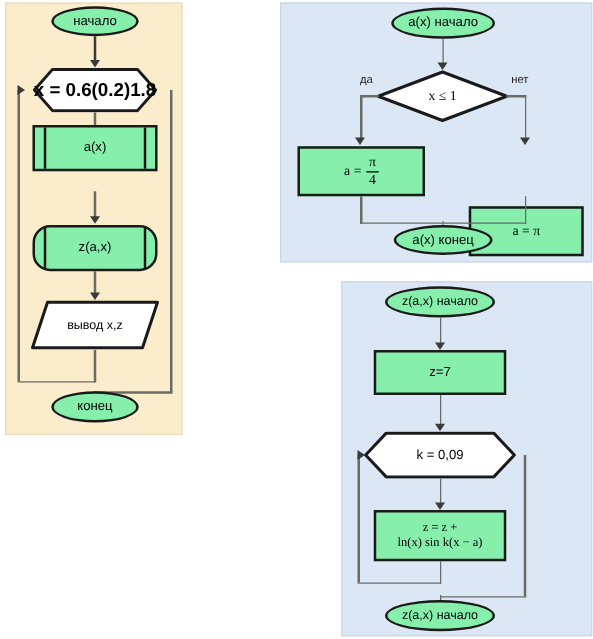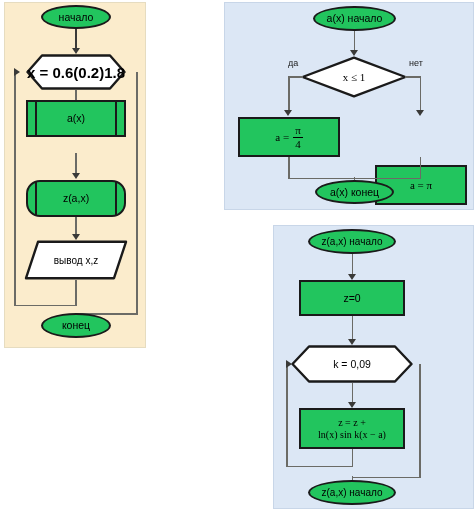--- a/index.html
+++ b/index.html
@@ -7,21 +7,21 @@
        font-family:"Liberation Sans","DejaVu Sans",sans-serif;}
 
   .panel{position:absolute;box-sizing:border-box;}
   #panel-main{left:4px;top:2px;width:142px;height:346px;
       background:#fbeccc;border:1px solid #e6dcc0;}
   #panel-a{left:224px;top:2px;width:250px;height:208px;
       background:#dce7f5;border:1px solid #c8d6e8;}
   #panel-z{left:273px;top:225px;width:201px;height:284px;
       background:#dce7f5;border:1px solid #c8d6e8;}
 
-  .node{position:absolute;box-sizing:border-box;background:#22c55e;
+  .node{position:absolute;box-sizing:border-box;background:#86efac;
         display:flex;align-items:center;justify-content:center;
         text-align:left;color:#000;line-height:1.15;}
 
   .terminal{border:2.2px solid #1a1a1a;border-radius:50%/50%;}
   .process{border:2.2px solid #1a1a1a;}
   .predef{border:2.2px solid #1a1a1a;}
   .predef .bar{position:absolute;top:0;bottom:0;width:0;
       border-left:2.2px solid #1a1a1a;}
   .predef .bar.l{left:7px;}
   .predef .bar.r{right:7px;}
@@ -167,21 +167,21 @@
 <div class="panel" id="panel-z"></div>
 
 <div class="node terminal" style="left:308px;top:229px;width:88px;height:25px;font-size:10px;">
   <span>z(a,x) начало</span>
 </div>
 
 <div class="ln v" style="left:351.5px;top:254px;height:22px;"></div>
 <div class="arw down" style="left:347.8px;top:274px;"></div>
 
 <div class="node process" style="left:299px;top:280px;width:106px;height:36px;font-size:10.5px;">
-  <span>z=0</span>
+  <span>z=7</span>
 </div>
 
 <div class="ln v" style="left:351.5px;top:316px;height:25px;"></div>
 <div class="arw down" style="left:347.8px;top:339px;"></div>
 
 <div class="hexwrap" style="left:291px;top:345px;width:122px;height:38px;">
   <svg width="122" height="38" viewBox="0 0 122 38">
     <polygon points="18,1.5 104,1.5 120.5,19 104,36.5 18,36.5 1.5,19" fill="#ffffff" stroke="#1a1a1a" stroke-width="2.4" stroke-linejoin="round"></polygon>
   </svg>
   <div class="shape-label" style="font-size:10.5px;">k = 0,09</div>

